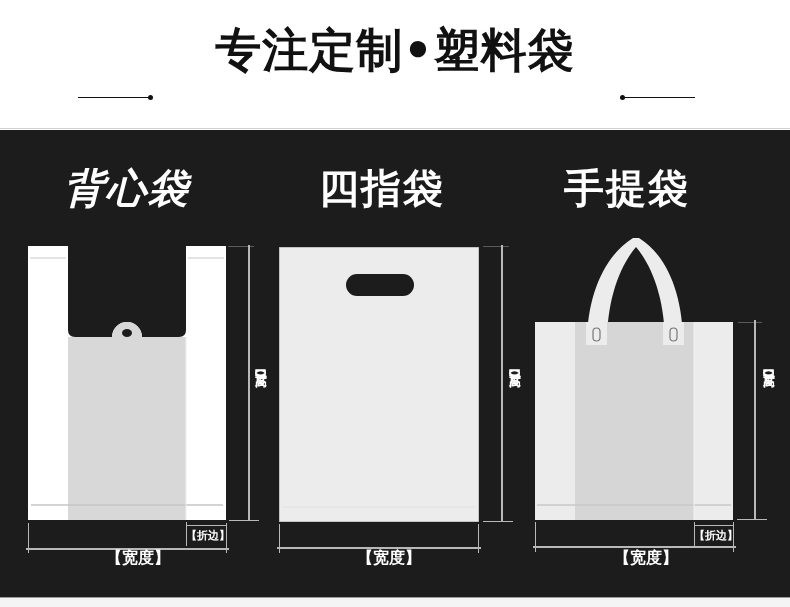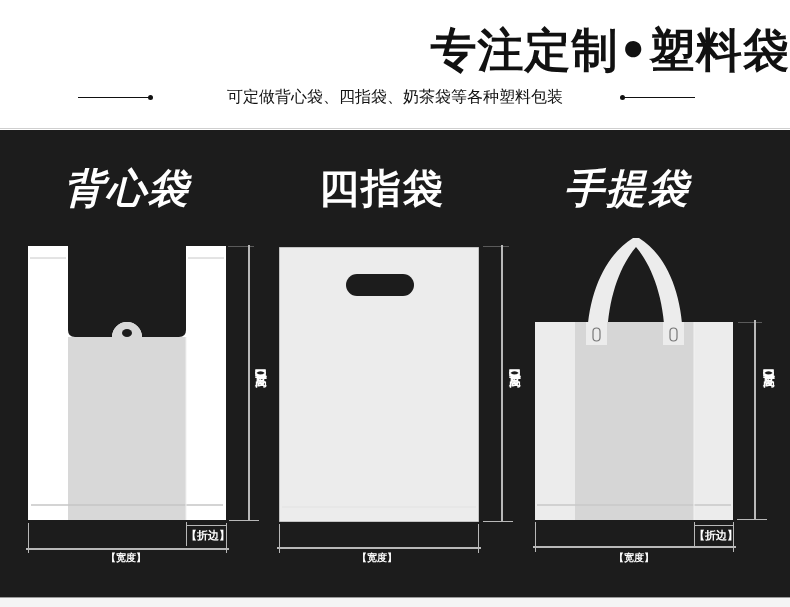--- a/index.html
+++ b/index.html
@@ -5,21 +5,21 @@
   html, body { margin: 0; padding: 0; }
   body {
     width: 790px; height: 607px; position: relative; overflow: hidden;
     background: #ffffff;
     font-family: "DejaVu Sans", "Liberation Sans", sans-serif;
   }
   .abs { position: absolute; }
   
   .header { left: 0; top: 0; width: 790px; height: 129px; background: #fff; }
   .title {
-    left: 0; top: 22px; width: 790px; text-align: right;
+    left: 0; top: 22px; width: 790px; text-align: center;
     font-size: 46px; font-weight: bold; color: #111; letter-spacing: 1px;
     line-height: 56px;
   }
   .subtitle {
     left: 0; top: 86px; width: 790px; text-align: center;
     font-size: 16px; color: #111; line-height: 22px;
   }
   .rule { height: 1px; background: #111; }
   .dot { width: 5px; height: 5px; border-radius: 50%; background: #111; }
   .divider { left: 0; top: 128px; width: 790px; height: 1px; background: #cfcfcf; }
@@ -29,35 +29,34 @@
   .footer-strip { left: 0; top: 597px; width: 790px; height: 10px; background: #f4f4f4; border-top: 1px solid #9a9a9a; box-sizing: border-box; }
 
   .bag-title {
     font-size: 40px; font-weight: bold; color: #fff; line-height: 50px;
     letter-spacing: 2px;
   }
 
   .dim-line { background: #b8b8b8; }
   .dim-line-dim { background: #5a5a5a; }
   .dim-label {
-    color: #fff; font-weight: bold; font-size: 10px; line-height: 14px;
+    color: #fff; font-weight: bold; font-size: 16px; line-height: 14px;
     white-space: nowrap;
   }
   .vlabel {
     color: #fff; font-weight: bold; font-size: 12px;
     writing-mode: vertical-rl; text-orientation: upright; line-height: 14px;
     letter-spacing: -1px;
   }
 </style>
 </head>
 <body>
 
 <div class="abs header">
   <div class="abs title">专注定制•塑料袋</div>
-  <div class="abs subtitle">可定做背心袋、四指袋、奶茶袋等各种塑料包装</div>
   <div class="abs rule" style="left:78px; top:97px; width:72px;"></div>
   <div class="abs dot" style="left:148px; top:95px;"></div>
   <div class="abs dot" style="left:620px; top:95px;"></div>
   <div class="abs rule" style="left:622px; top:97px; width:73px;"></div>
 </div>
 <div class="abs divider"></div>
 
 <div class="abs stage"></div>
 
 <div class="abs bag-title" style="left:64px; top:163px;font-style:italic;">背心袋</div>
@@ -107,21 +106,21 @@
 <div class="abs dim-line-dim" style="left:483px; top:246px; width:26px; height:1px;"></div>
 <div class="abs dim-line" style="left:501px; top:245px; width:2px; height:277px;"></div>
 <div class="abs dim-line" style="left:483px; top:521px; width:30px; height:1px;"></div>
 <div class="abs vlabel" style="left:508px; top:366px;">【高度】</div>
 
 <div class="abs dim-line" style="left:279px; top:524px; width:1px; height:29px;"></div>
 <div class="abs dim-line" style="left:478px; top:524px; width:1px; height:29px;"></div>
 <div class="abs dim-line" style="left:277px; top:547px; width:204px; height:2px;"></div>
 <div class="abs dim-label" style="left:357px; top:551px;">【宽度】</div>
 
-<div class="abs bag-title" style="left:564px; top:163px;font-style:italic;">手提袋</div>
+<div class="abs bag-title" style="left:564px; top:163px;">手提袋</div>
 
 <div class="abs" style="left:535px; top:235px; width:198px; height:285px;">
   <svg width="198" height="285" viewBox="0 0 198 285">
 
     <path d="M52,108 C52,60 70,20 98,3 L104,3 C132,20 148,60 148,108 L130,108 C130,66 118,32 101,12 C84,32 72,66 72,108 Z" fill="#ececec"></path>
 
     <rect x="0" y="87" width="198" height="198" fill="#ececec"></rect>
 
     <rect x="40" y="87" width="119" height="198" fill="#d6d6d6"></rect>
 

